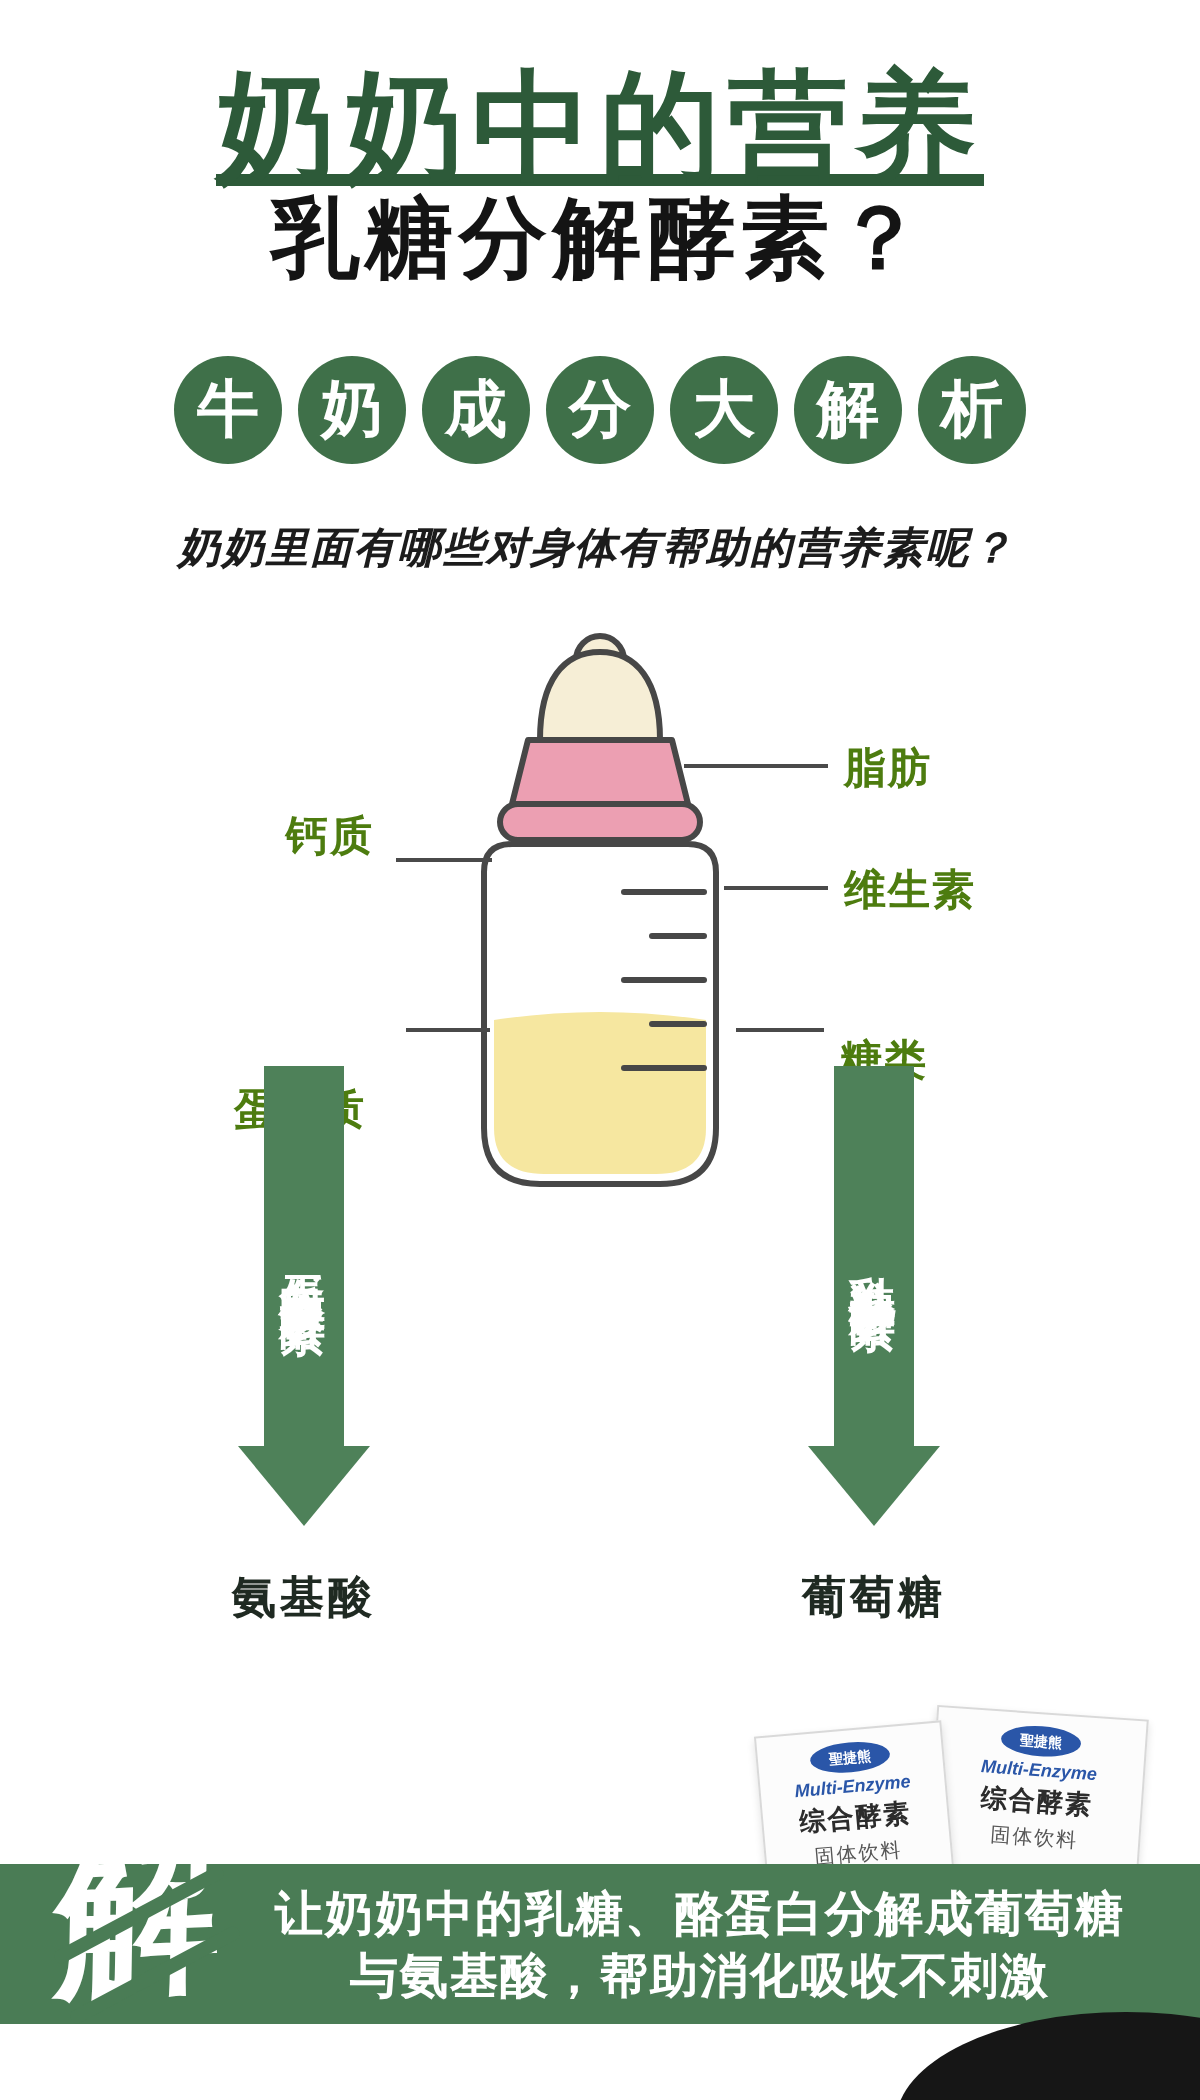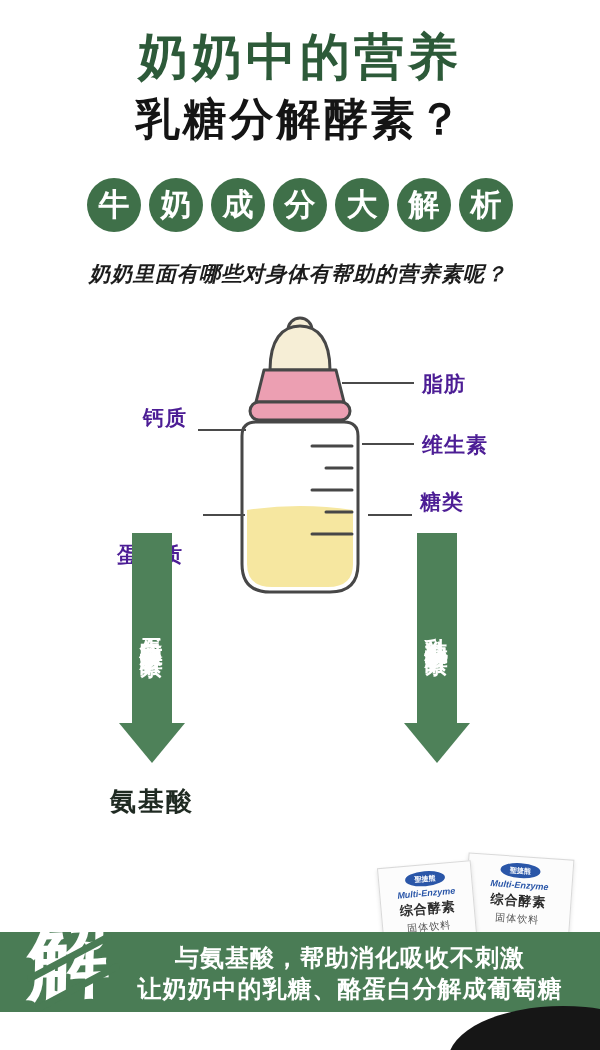--- a/index.html
+++ b/index.html
@@ -6,22 +6,23 @@
   .page{
     position:relative;
     width:600px;height:1050px;
     background:#ffffff;
     overflow:hidden;
     font-family:"Liberation Sans","DejaVu Sans",sans-serif;
   }
   
   .title1{
     position:absolute;top:24px;left:0;width:600px;margin:0;
-    text-align:center;font-size:50px;font-weight:900;letter-spacing:4px;
+    text-align:center;font-size:60px;font-weight:900;letter-spacing:4px;
     color:#2d5a39;
+    text-decoration:underline;
   }
   .title2{
     position:absolute;top:90px;left:0;width:600px;margin:0;
     text-align:center;font-size:44px;font-weight:800;letter-spacing:3px;
     color:#141414;
   }
   .circles{
     position:absolute;top:178px;left:0;width:600px;
     display:flex;justify-content:center;gap:8px;
   }
@@ -33,27 +34,27 @@
   }
   .subtitle{
     position:absolute;top:260px;left:0;width:596px;
     text-align:center;font-style:italic;
     font-size:21px;font-weight:600;color:#1c1c1c;letter-spacing:1px;
   }
   
   .bottle{position:absolute;left:220px;top:312px;}
   
   .label{
-    position:absolute;font-size:21px;font-weight:700;color:#4c1d95;letter-spacing:1px;
+    position:absolute;font-size:21px;font-weight:700;color:#4d7c0f;letter-spacing:1px;
   }
   .lbl-calcium{left:143px;top:404px;}
   .lbl-protein{left:117px;top:501px;margin-top:40px;}
   .lbl-fat{left:422px;top:370px;}
   .lbl-vitamin{left:422px;top:431px;text-align:center;}
-  .lbl-sugar{left:420px;top:488px;}
+  .lbl-sugar{left:420px;top:516px;}
   .line{position:absolute;height:0;border-top:2px solid #4a4a4a;}
   .ln-calcium{left:198px;top:429px;width:48px;}
   .ln-protein{left:203px;top:514px;width:42px;}
   .ln-fat{left:342px;top:382px;width:72px;}
   .ln-vitamin{left:362px;top:443px;width:52px;}
   .ln-sugar{left:368px;top:514px;width:44px;}
   
   .arrow-shaft{
     position:absolute;width:40px;height:190px;top:533px;
     background:#4e8159;
@@ -69,21 +70,21 @@
   .arrow-head{
     position:absolute;top:723px;width:0;height:0;
     border-left:33px solid transparent;
     border-right:33px solid transparent;
     border-top:40px solid #4e8159;
   }
   .arrow-head-left{left:119px;}
   .arrow-head-right{left:404px;}
   .result{
     position:absolute;top:784px;width:140px;text-align:center;
-    font-size:26px;font-weight:800;color:#1f2a22;letter-spacing:2px;
+    font-size:22px;font-weight:800;color:#1f2a22;letter-spacing:2px;
   }
   .result-left{left:82px;}
   .result-right{left:367px;}
   
   .boxes{position:absolute;left:378px;top:856px;width:222px;height:110px;}
   .box{
     position:absolute;background:#fcfcfc;border:1px solid #d9d9d9;
     box-shadow:0 2px 4px rgba(0,0,0,0.12);
     display:flex;flex-direction:column;align-items:center;gap:2px;
     padding-top:6px;
@@ -177,20 +178,21 @@
     <span class="vtext">蛋白质分解酵素</span>
   </div>
   <div class="arrow-head arrow-head-left"></div>
 
   <div class="arrow-shaft arrow-right">
     <span class="vtext">乳糖分解酵素</span>
   </div>
   <div class="arrow-head arrow-head-right"></div>
 
   <div class="result result-left">氨基酸</div>
+  <div class="result result-right">葡萄糖</div>
 
   <div class="boxes">
     <div class="box box2">
       <div class="box-oval">聖捷熊</div>
       <div class="box-en">Multi-Enzyme</div>
       <div class="box-name">综合酵素</div>
       <div class="box-type">固体饮料</div>
     </div>
     <div class="box box1">
       <div class="box-oval">聖捷熊</div>
@@ -198,20 +200,20 @@
       <div class="box-name">综合酵素</div>
       <div class="box-type">固体饮料</div>
     </div>
   </div>
 
   <div class="banner">
     <div class="jie">解</div>
     <div class="jie-slash s1"></div>
     <div class="jie-slash s2"></div>
     <div class="banner-text">
+      <div>让奶奶中的乳糖、酪蛋白分解成葡萄糖</div>
       <div>与氨基酸，帮助消化吸收不刺激</div>
-      <div>让奶奶中的乳糖、酪蛋白分解成葡萄糖</div>
     </div>
   </div>
 
   <div class="head"></div>
 
 </div>
 
 </body></html>

